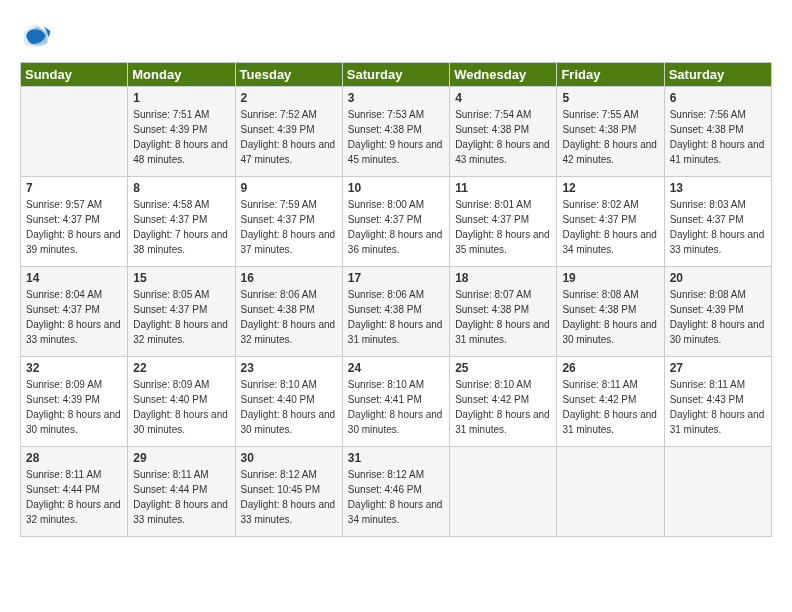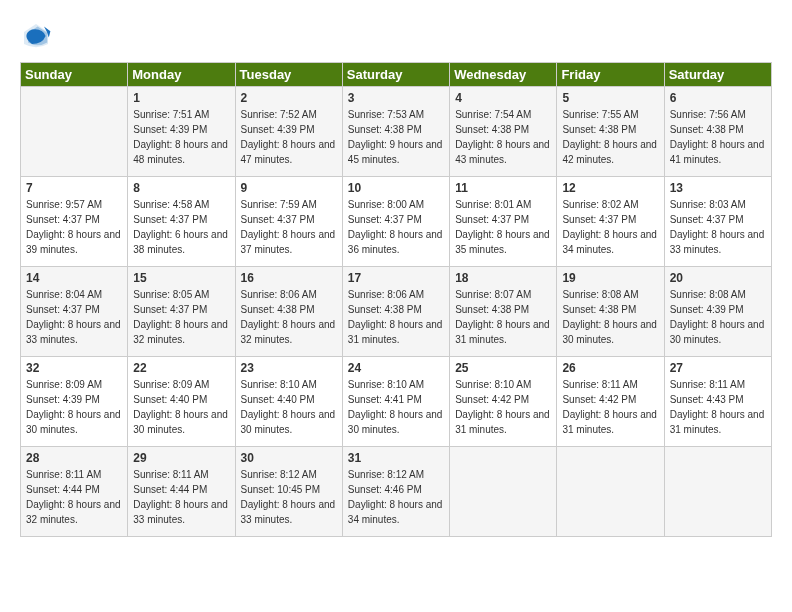--- a/index.html
+++ b/index.html
@@ -175,21 +175,21 @@
           <span>Sunrise: 9:57 AM</span><br>
           <span>Sunset: 4:37 PM</span><br>
           <span>Daylight: 8 hours and 39 minutes.</span>
         </div>
         </td>
         <td>
           <span class="day-num">8</span>
         <div class="cell-info">
           <span>Sunrise: 4:58 AM</span><br>
           <span>Sunset: 4:37 PM</span><br>
-          <span>Daylight: 6 hours and 38 minutes.</span>
+          <span>Daylight: 7 hours and 38 minutes.</span>
         </div>
         </td>
         <td>
           <span class="day-num">9</span>
         <div class="cell-info">
           <span>Sunrise: 7:59 AM</span><br>
           <span>Sunset: 4:37 PM</span><br>
           <span>Daylight: 8 hours and 37 minutes.</span>
         </div>
         </td>

